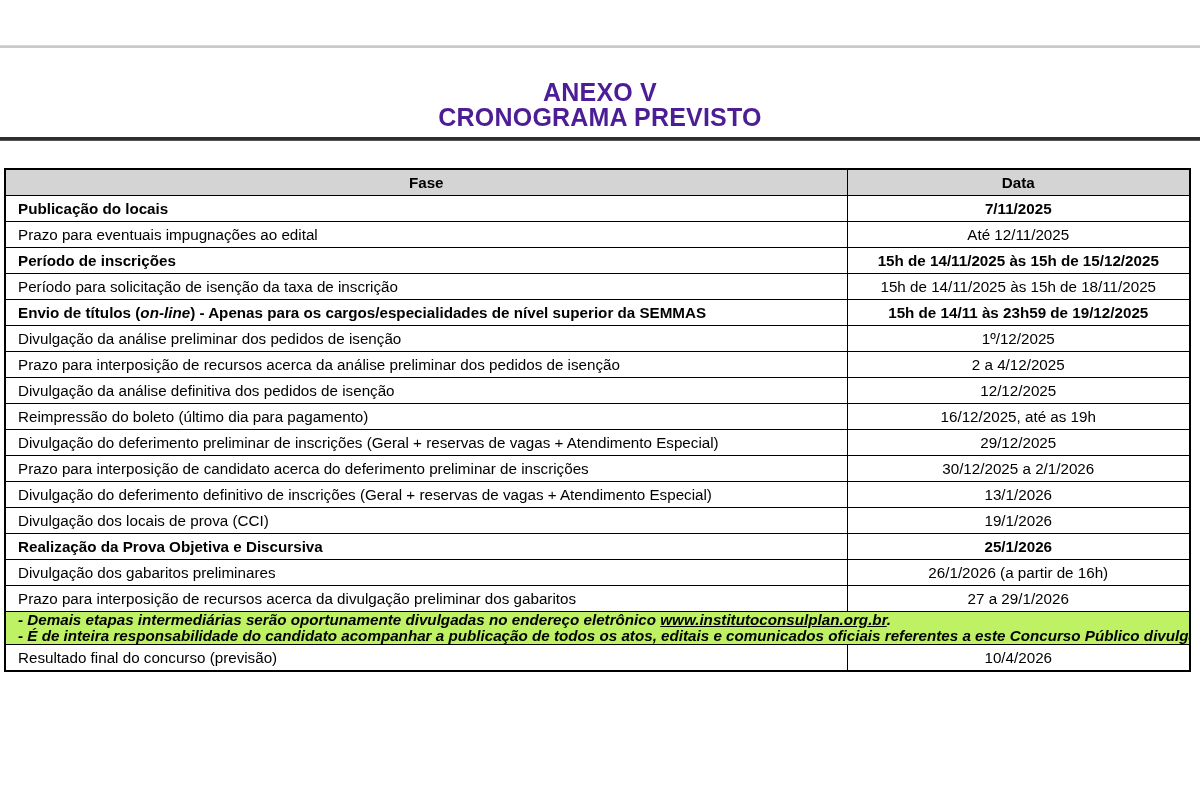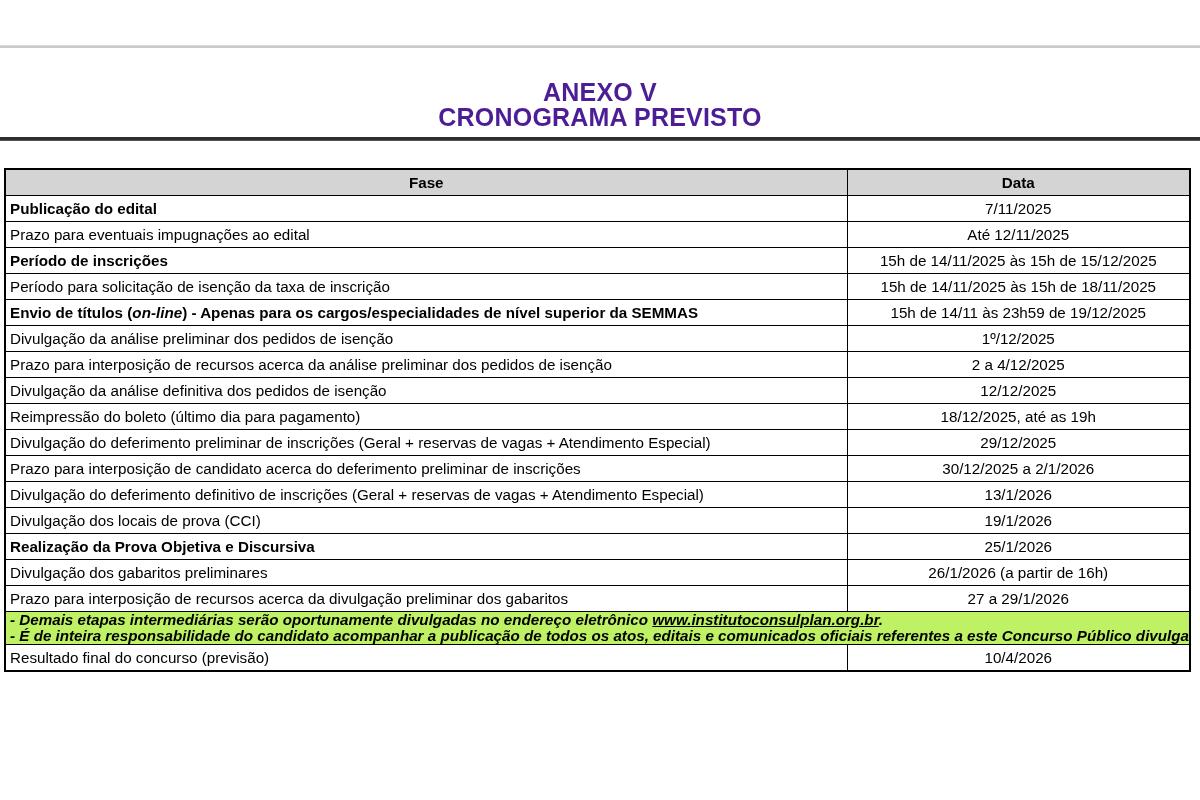--- a/index.html
+++ b/index.html
@@ -74,21 +74,21 @@
     table-layout: fixed;
     width: 1185px;
     border: 2px solid #000;
   }
   table.sched col.c-phase { width: 842px; }
   table.sched col.c-date  { width: 343px; }
 
   table.sched th,
   table.sched td {
     border: 1px solid #000;
-    padding: 0 4px;
+    padding: 0 12px;
     font-size: 15.2px;
     line-height: 16px;
     height: 25px;
     vertical-align: middle;
     white-space: nowrap;
     overflow: hidden;
   }
 
   thead th {
     background: #d4d4d4;
@@ -103,21 +103,21 @@
     text-align: left;
     padding-left: 6px;
   }
   td.date {
     text-align: center;
   }
   tr.bold td {
     font-weight: bold;
   }
   tr.bold td.date {
-    font-weight: normal;
+    font-weight: bold;
   }
 
   td.phase em {
     font-style: italic;
   }
 
   
   td.notes {
     background: #bef264;
     text-align: left;
@@ -161,21 +161,21 @@
         <col class="c-date">
       </colgroup>
       <thead>
         <tr>
           <th>Fase</th>
           <th>Data</th>
         </tr>
       </thead>
       <tbody id="sched-body">
           <tr class="bold">
-            <td class="phase">Publicação do edital</td>
+            <td class="phase">Publicação do locais</td>
             <td class="date">7/11/2025</td>
           </tr>
           <tr>
             <td class="phase">Prazo para eventuais impugnações ao edital</td>
             <td class="date">Até 12/11/2025</td>
           </tr>
           <tr class="bold">
             <td class="phase">Período de inscrições</td>
             <td class="date">15h de 14/11/2025 às 15h de 15/12/2025</td>
           </tr>
@@ -194,21 +194,21 @@
           <tr>
             <td class="phase">Prazo para interposição de recursos acerca da análise preliminar dos pedidos de isenção</td>
             <td class="date">2 a 4/12/2025</td>
           </tr>
           <tr>
             <td class="phase">Divulgação da análise definitiva dos pedidos de isenção</td>
             <td class="date">12/12/2025</td>
           </tr>
           <tr>
             <td class="phase">Reimpressão do boleto (último dia para pagamento)</td>
-            <td class="date">18/12/2025, até as 19h</td>
+            <td class="date">16/12/2025, até as 19h</td>
           </tr>
           <tr>
             <td class="phase">Divulgação do deferimento preliminar de inscrições (Geral + reservas de vagas + Atendimento Especial)</td>
             <td class="date">29/12/2025</td>
           </tr>
           <tr>
             <td class="phase">Prazo para interposição de candidato acerca do deferimento preliminar de inscrições</td>
             <td class="date">30/12/2025 a 2/1/2026</td>
           </tr>
           <tr>

